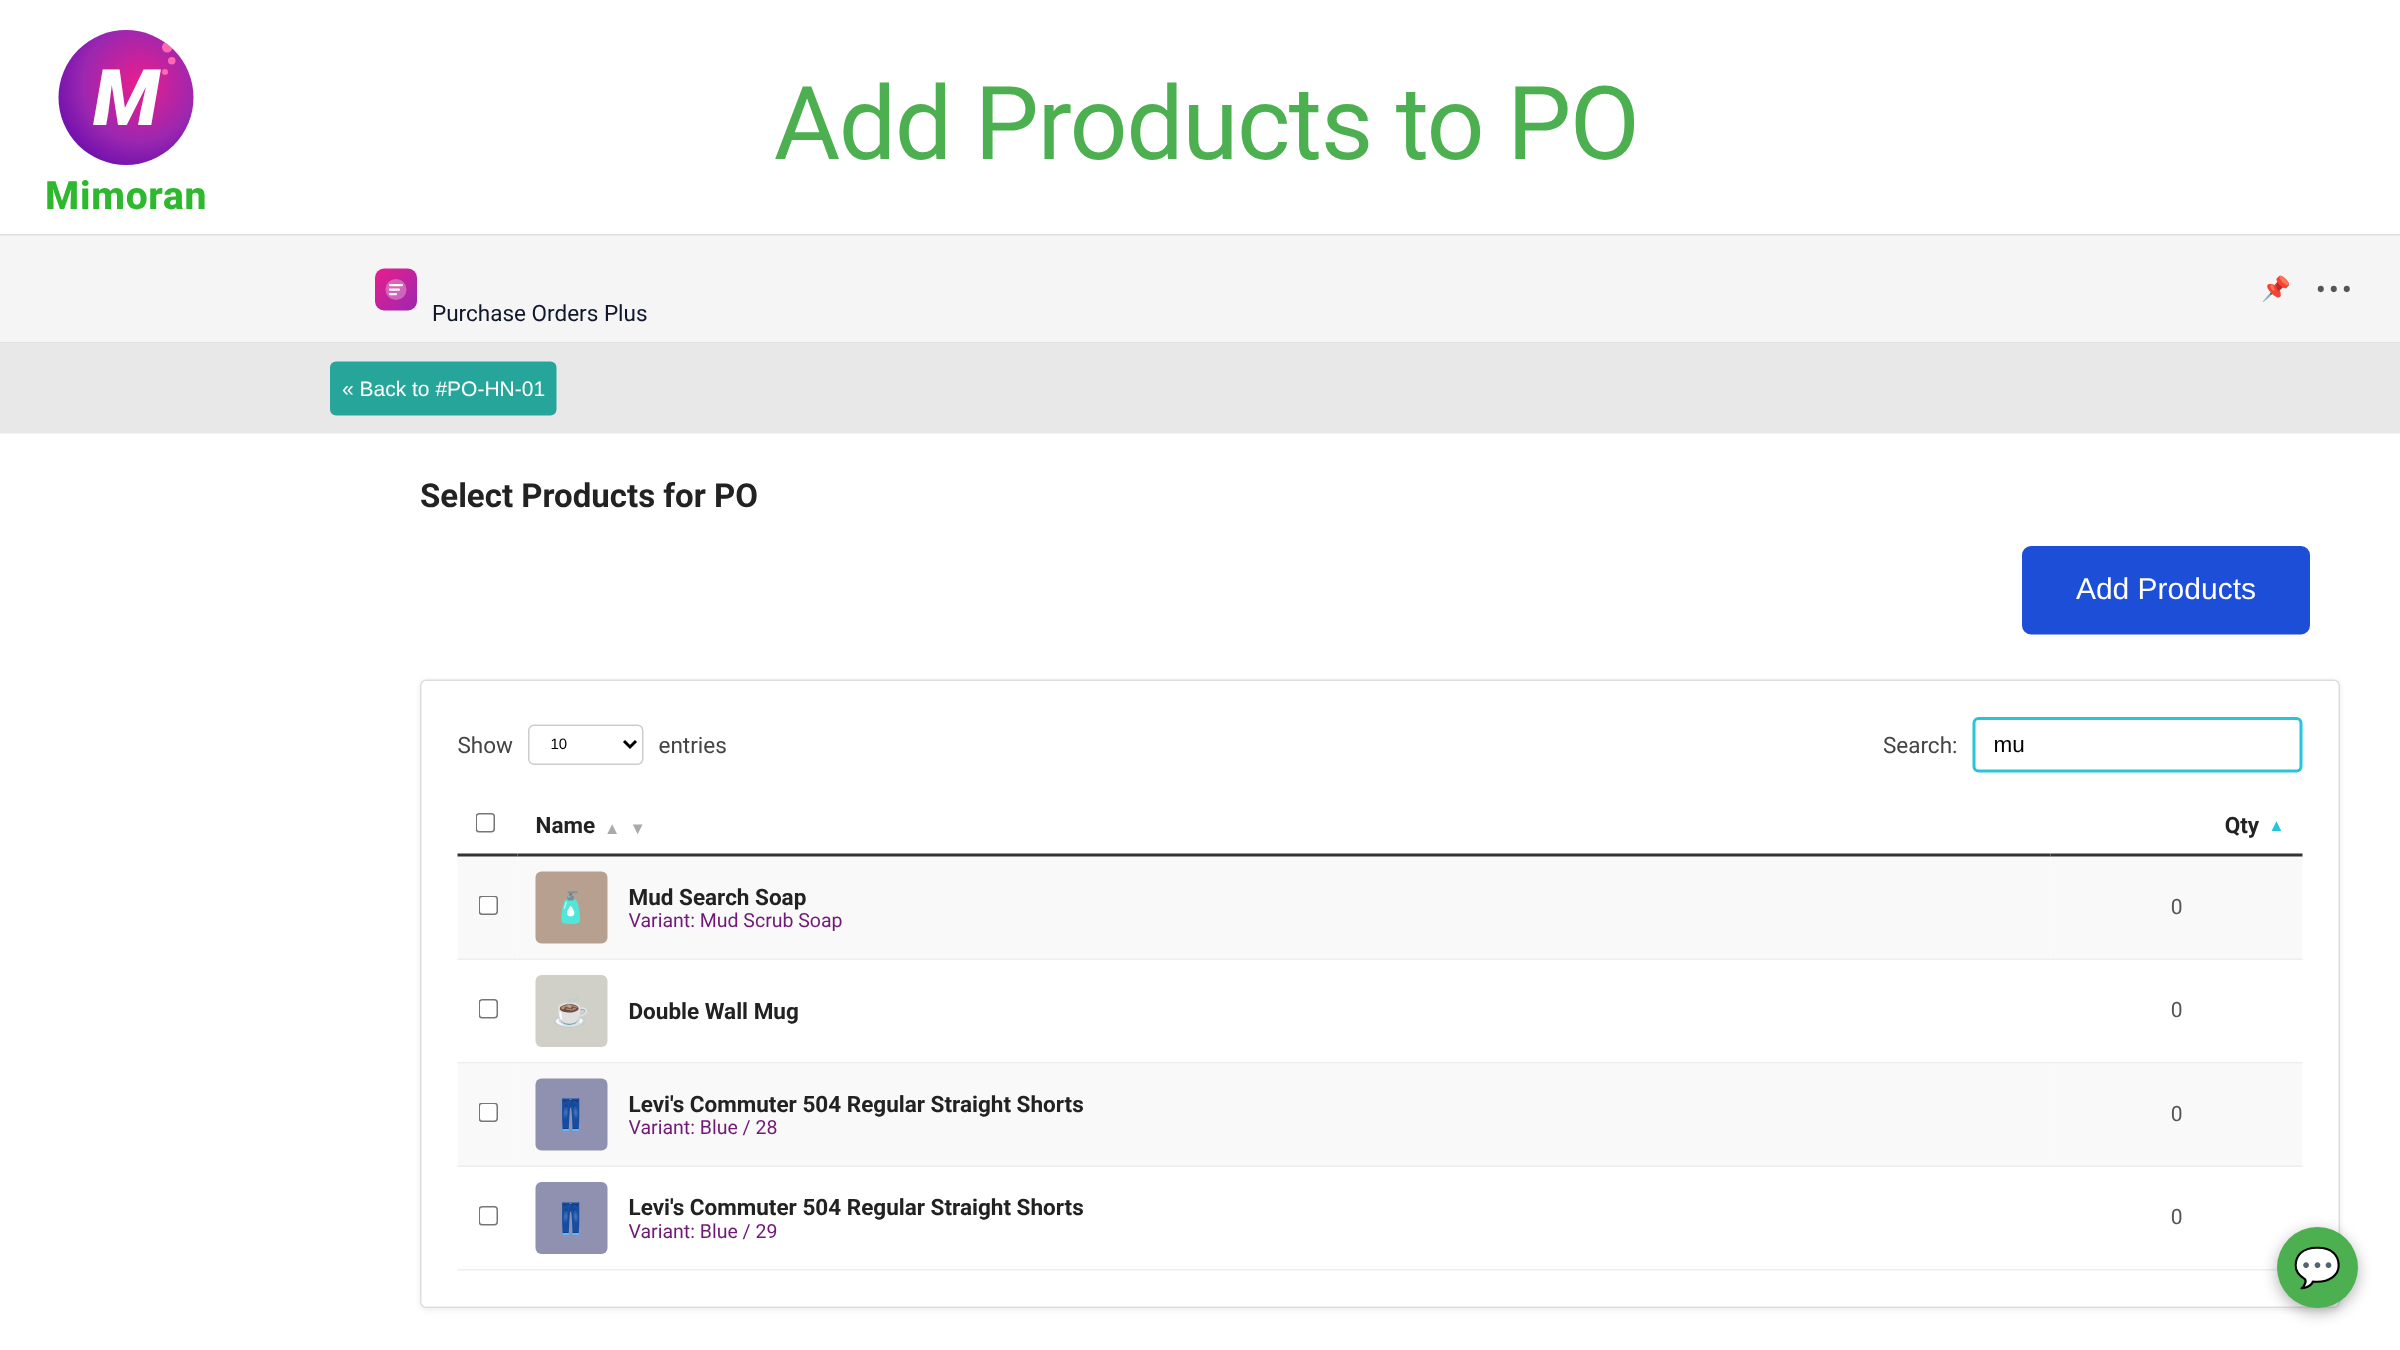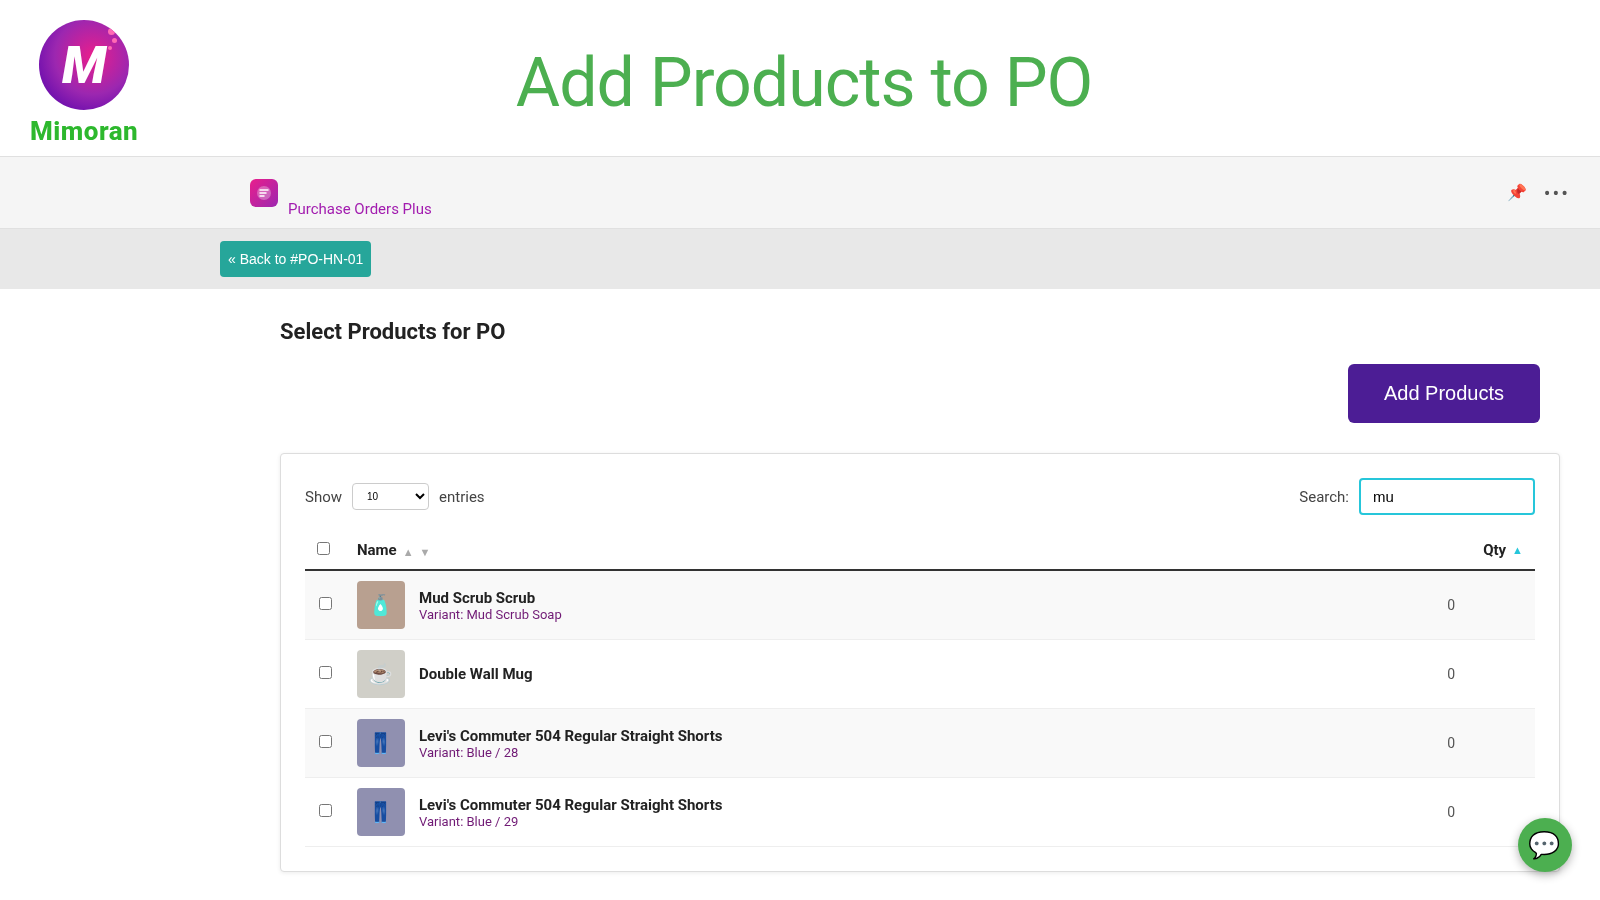--- a/index.html
+++ b/index.html
@@ -97,21 +97,21 @@
       border-radius: 6px;
       display: flex;
       align-items: center;
       justify-content: center;
       color: white;
       font-size: 14px;
       font-weight: bold;
     }
     .app-name {
       font-size: 15px;
-      color: #a21caf;
+      color: #0f172a;
       margin-top: 33px;
     }
     .app-bar-right {
       display: flex;
       align-items: center;
       gap: 16px;
       color: #666;
       font-size: 18px;
     }
 
@@ -144,21 +144,21 @@
       color: #222;
       margin-bottom: 20px;
     }
     .add-products-row {
       display: flex;
       justify-content: flex-end;
       margin-bottom: 30px;
       padding-right: 20px;
     }
     .add-products-btn {
-      background: #4c1d95;
+      background: #1d4ed8;
       color: white;
       border: none;
       padding: 18px 36px;
       border-radius: 6px;
       font-size: 20px;
       font-weight: 500;
       cursor: pointer;
     }
 
     
@@ -195,21 +195,21 @@
       align-items: center;
       gap: 10px;
       font-size: 15px;
       color: #444;
     }
     .search-input {
       border: 2px solid #26c6da;
       border-radius: 4px;
       padding: 8px 12px;
       font-size: 15px;
-      width: 176px;
+      width: 220px;
       outline: none;
     }
 
     
     .product-table {
       width: 100%;
       border-collapse: collapse;
     }
     .product-table th {
       border-bottom: 2px solid #333;
@@ -390,21 +390,21 @@
           </th>
         </tr>
       </thead>
       <tbody id="table-body">
       <tr>
             <td class="checkbox-col"><input type="checkbox" style=""></td>
             <td>
               <div class="product-name-cell">
                 <div class="product-img img-mud">🧴</div>
                 <div class="product-info">
-                  <div class="name">Mud Scrub Scrub</div>
+                  <div class="name">Mud Search Soap</div>
                   <div class="variant">Variant: Mud Scrub Soap</div>
                 </div>
               </div>
             </td>
             <td class="qty-cell">0</td>
           </tr>
           <tr>
             <td class="checkbox-col"><input type="checkbox" style=""></td>
             <td>
               <div class="product-name-cell">

